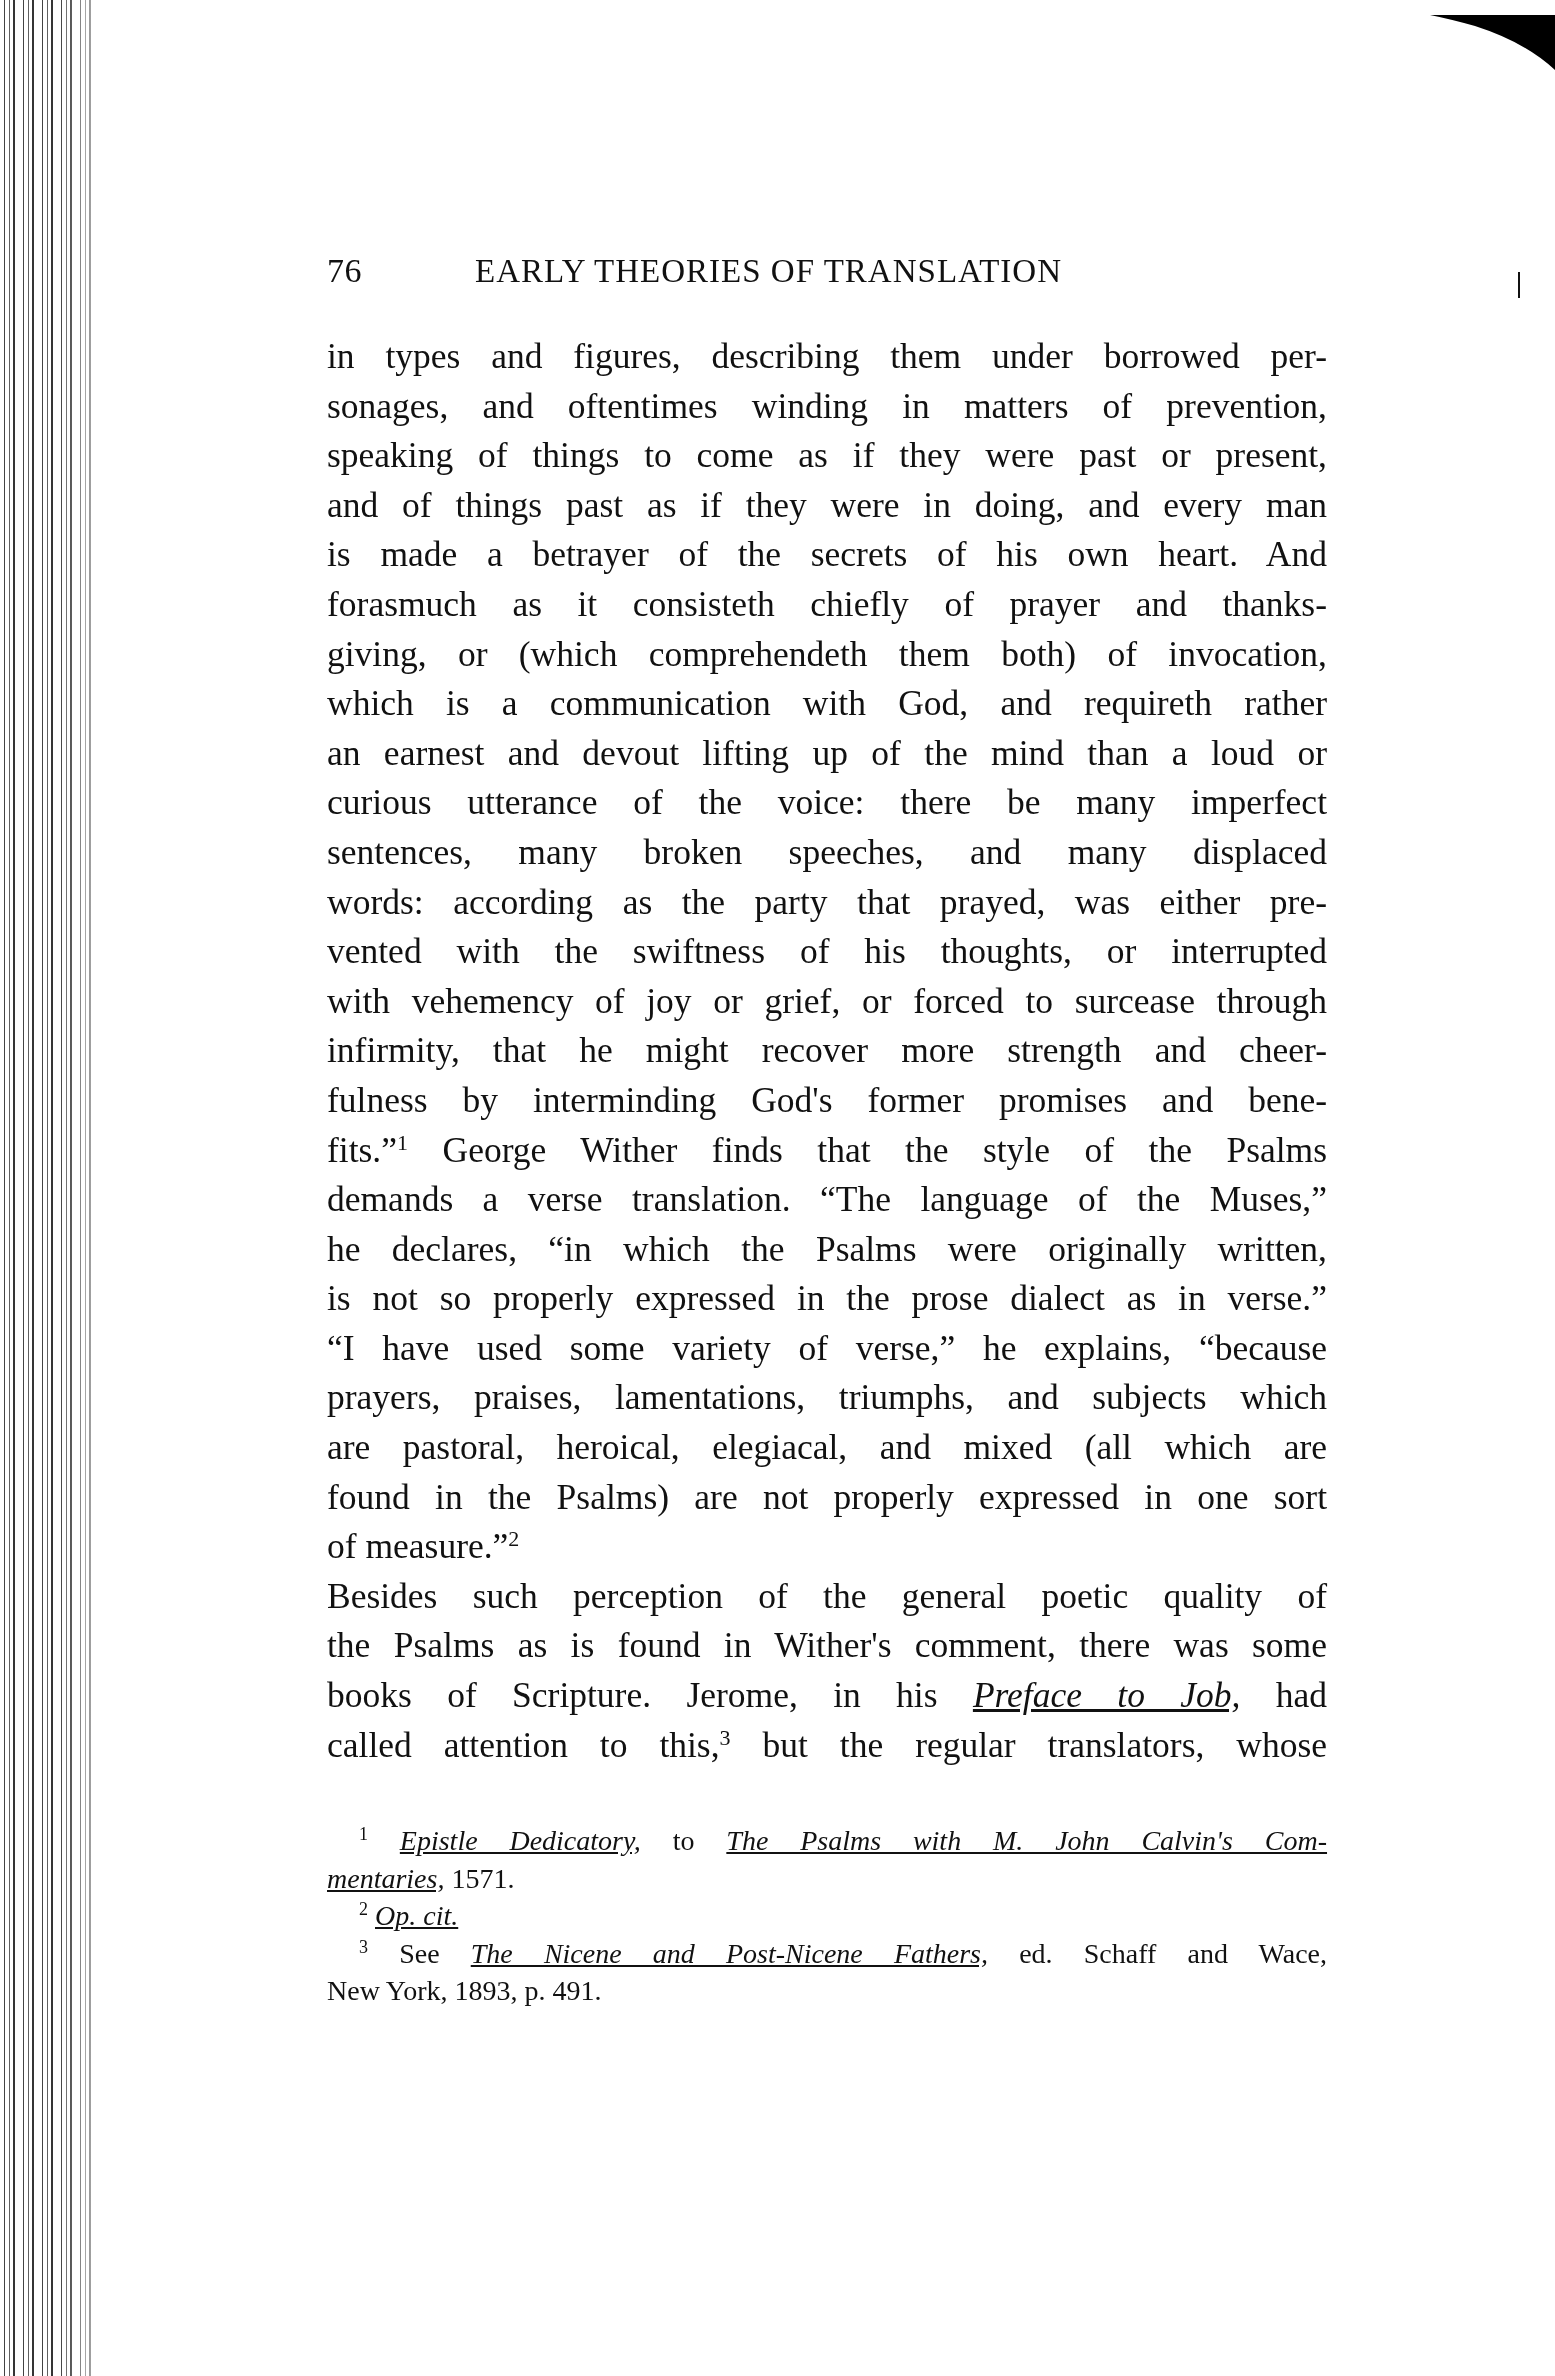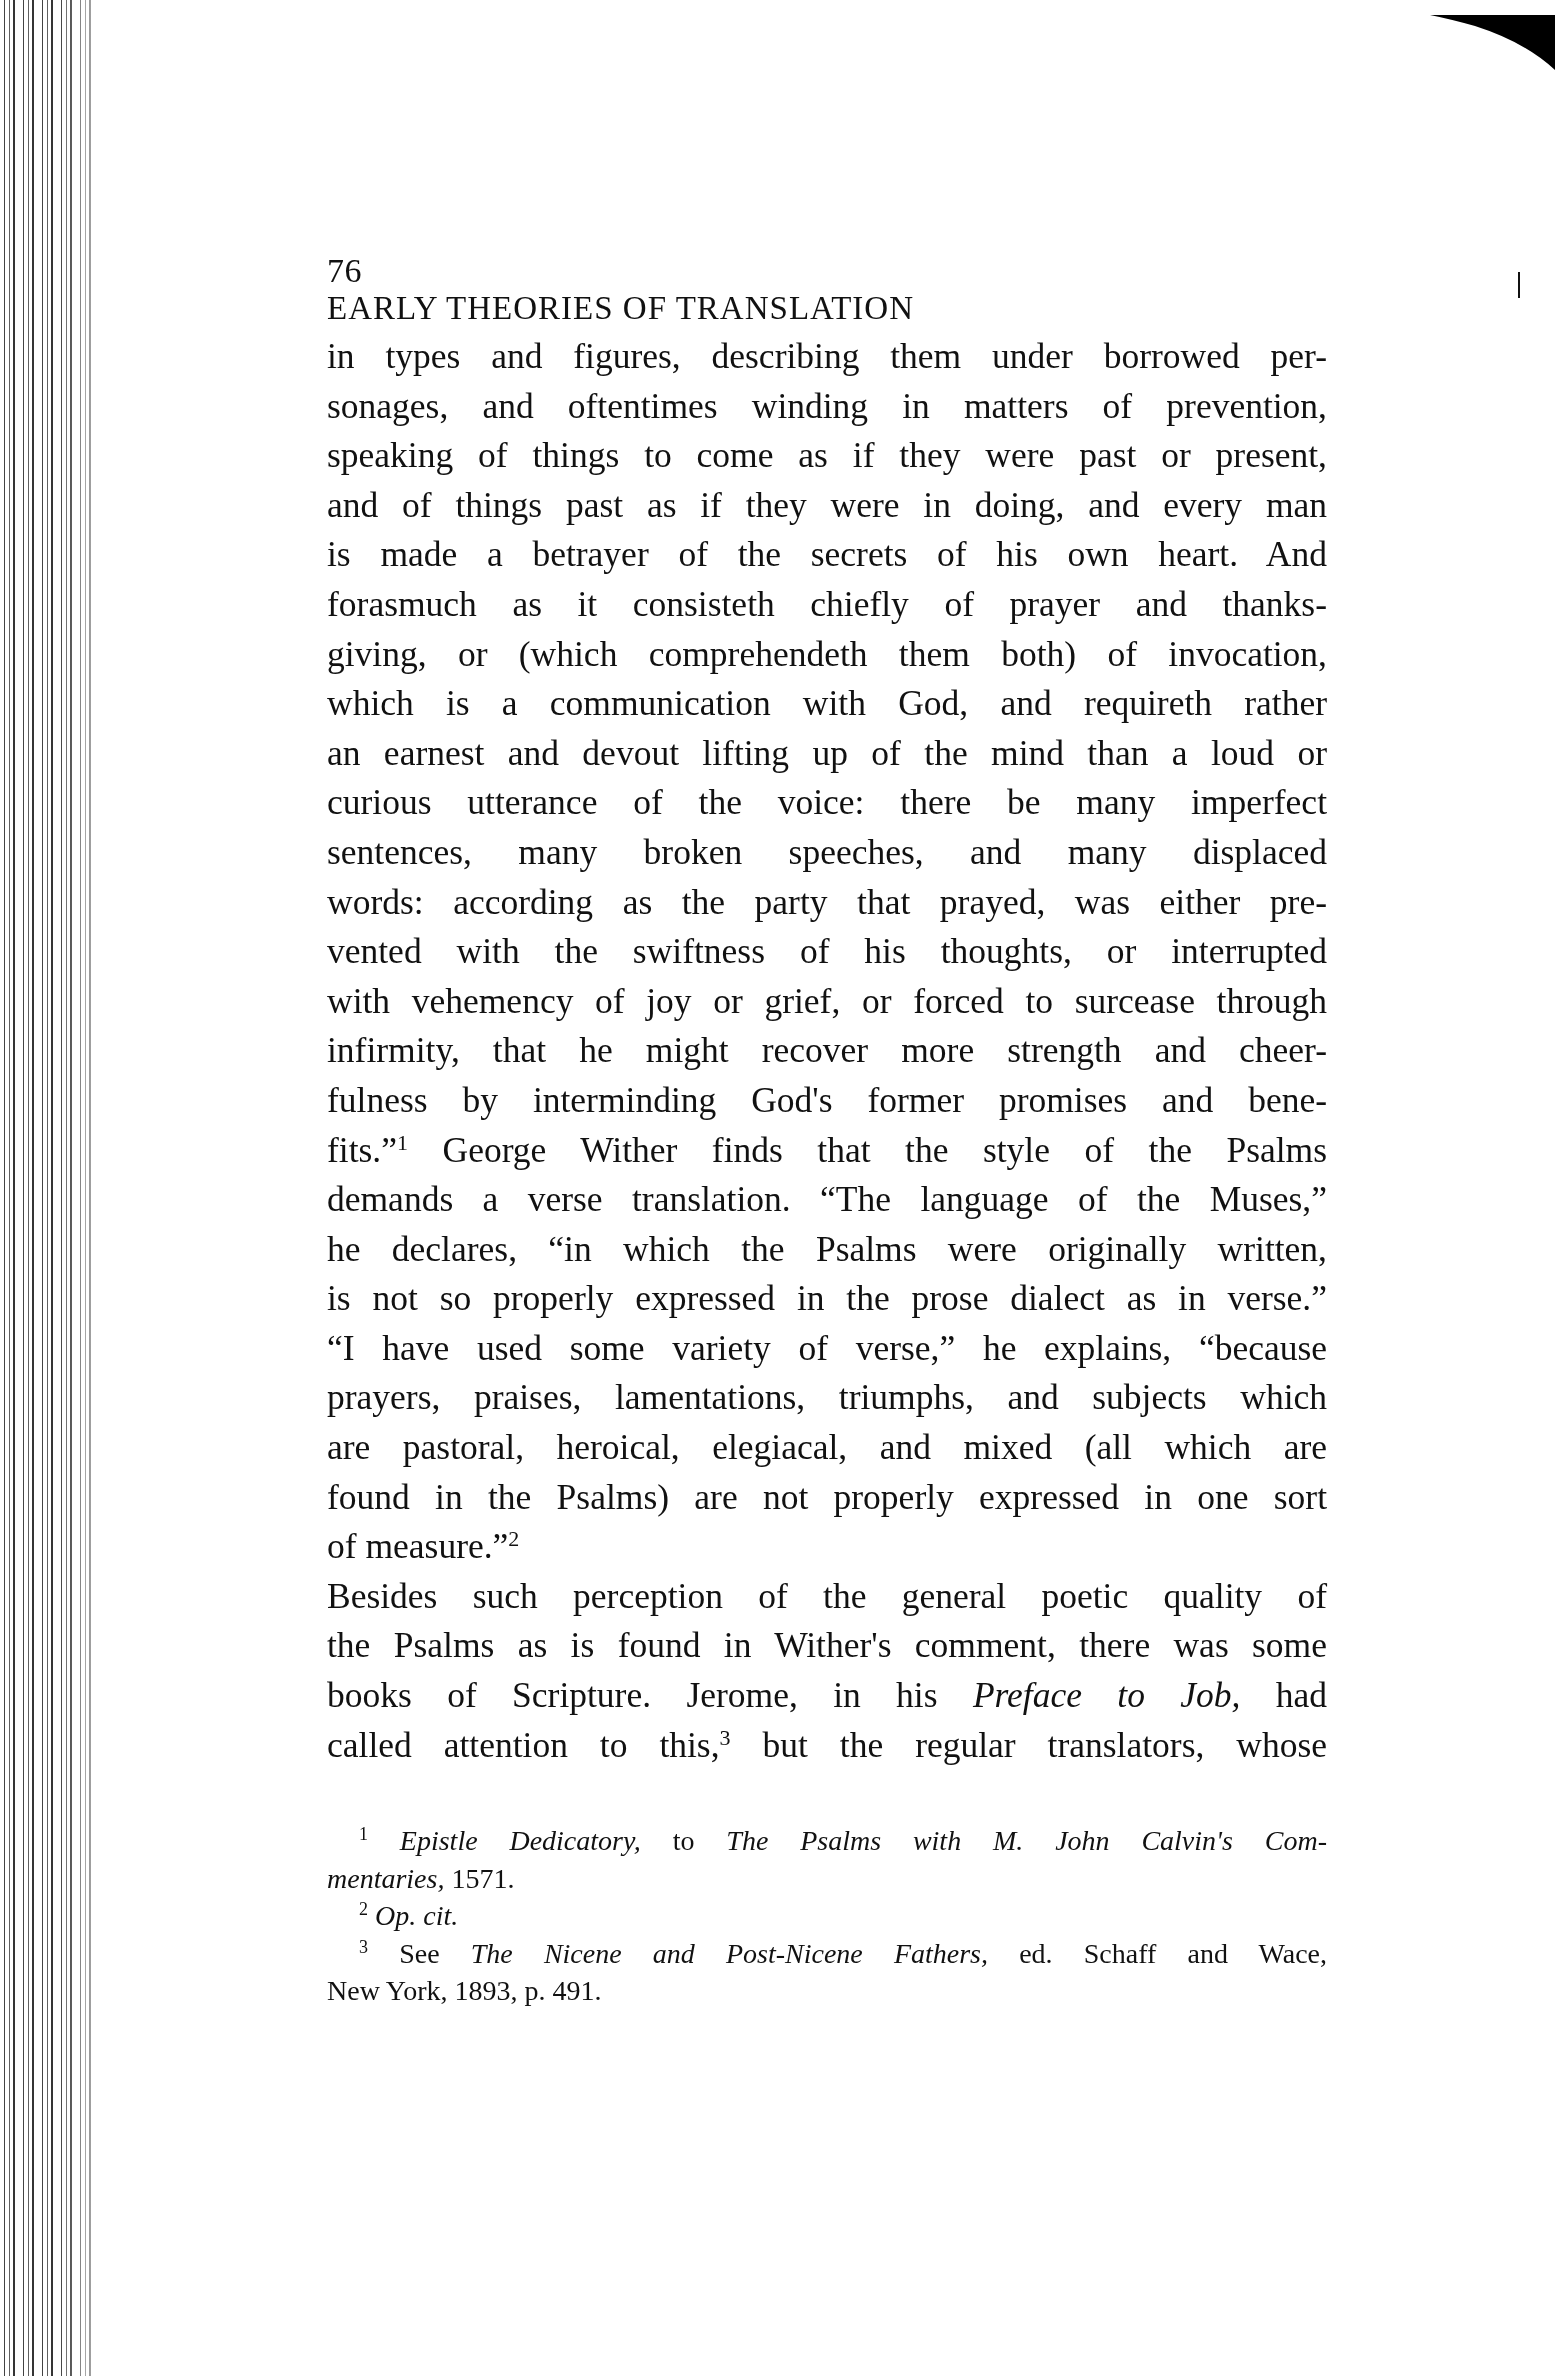--- a/index.html
+++ b/index.html
@@ -64,21 +64,20 @@
       top: 252px;
       width: 1000px;
     }
     .running-head {
       display: flex;
       align-items: baseline;
       height: 50px;
       font-size: 33px;
       letter-spacing: 0.5px;
       margin-bottom: 30px;
-      flex-direction: column;
     }
     .page-number {
       width: 148px;
       font-size: 34px;
     }
     .running-title {
       letter-spacing: 1px;
     }
 
     .body-text {
@@ -100,21 +99,21 @@
     .para2 .line.first {
       text-indent: 0;
       font-family: Liberation Serif, serif;
     }
 
     sup {
       font-size: 22px;
       line-height: 0;
       vertical-align: 12px;
     }
-    em { font-style: italic; }
+    em { font-style: italic; text-decoration: underline; }
 
     .footnotes {
       margin-top: 52px;
       font-size: 28px;
       line-height: 37.5px;
     }
     .footnotes .fn-line {
       display: block;
       white-space: nowrap;
       text-align: justify;

